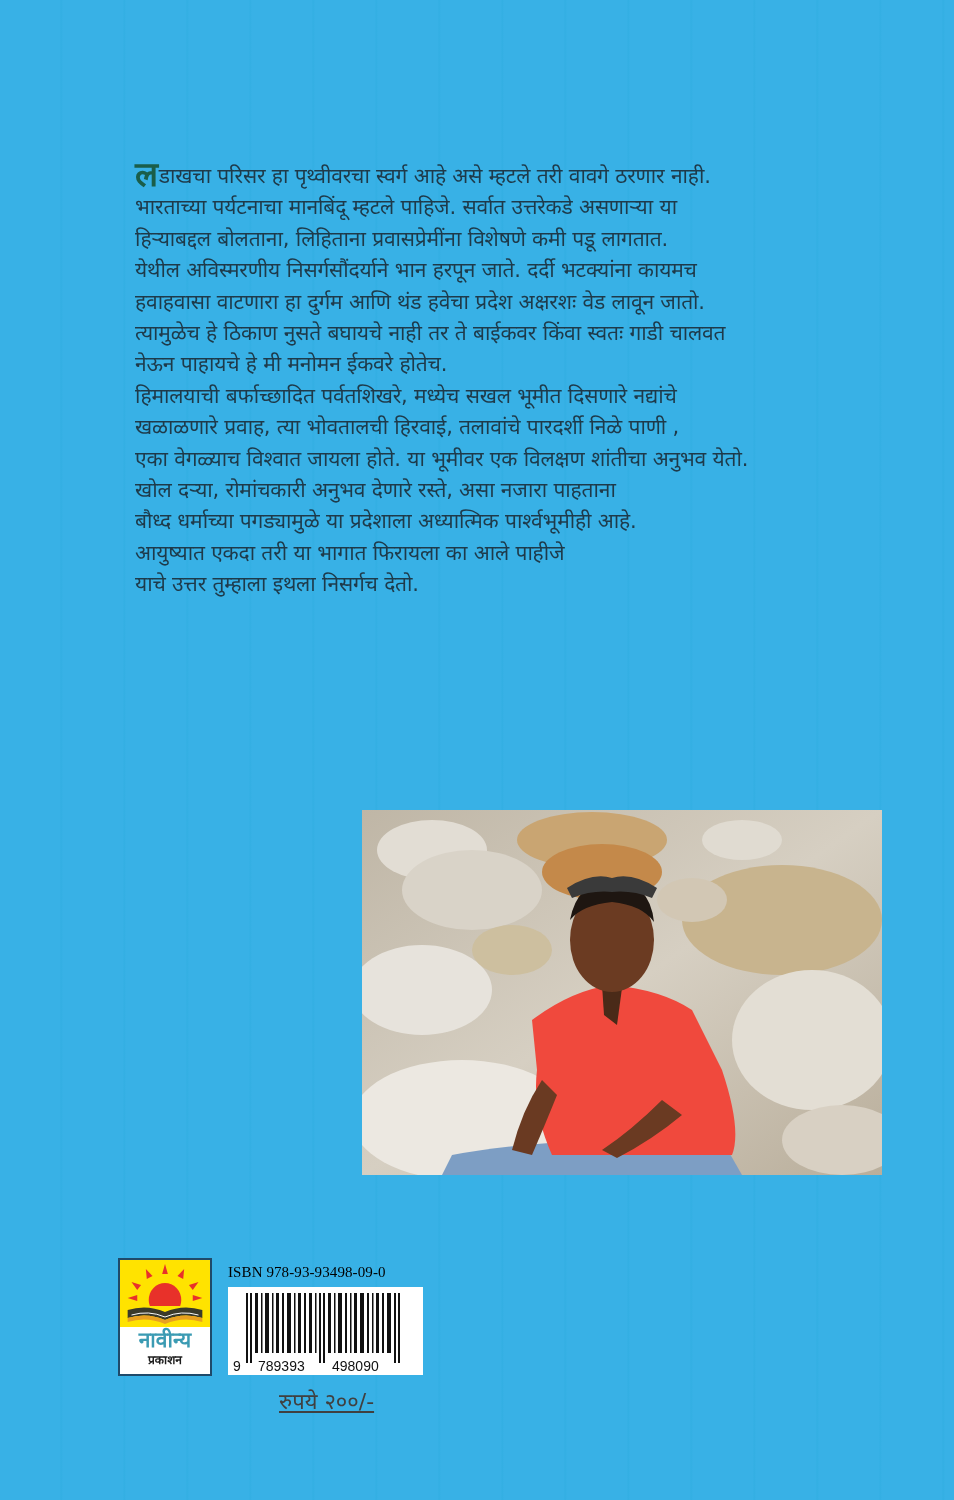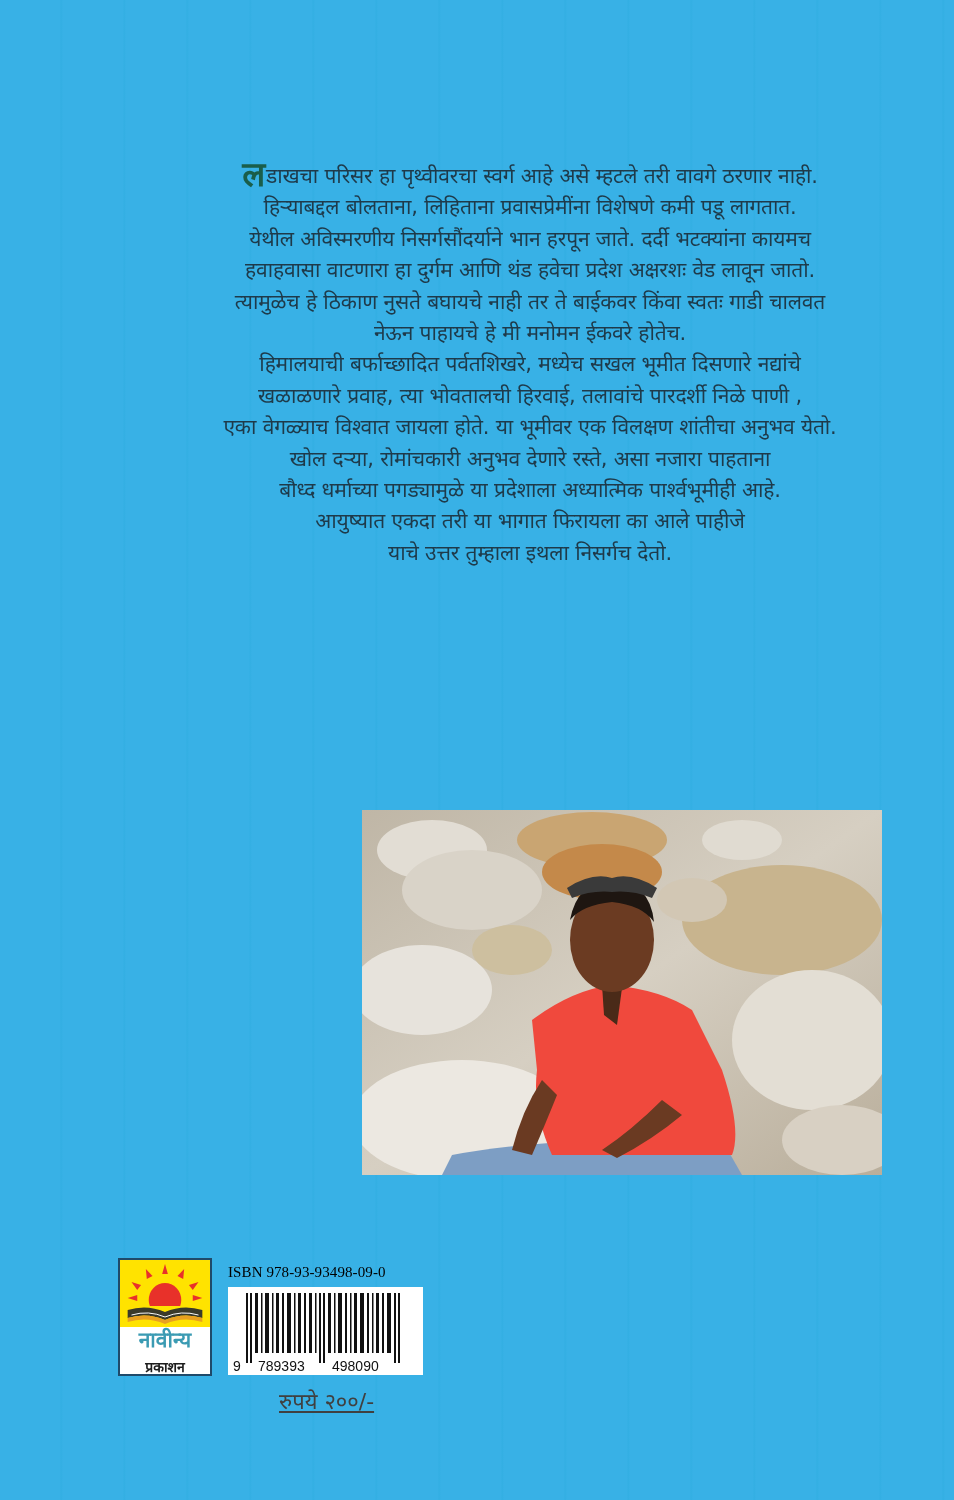--- a/index.html
+++ b/index.html
@@ -29,21 +29,20 @@
       left: 135px;
       top: 160px;
       width: 790px;
     }
     .blurb-line {
       font-size: 21px;
       line-height: 31.4px;
       color: #1e3a4a;
       white-space: nowrap;
       letter-spacing: -0.2px;
-      text-align: center;
     }
     .dropcap {
       font-family: "DejaVu Serif", serif;
       font-weight: bold;
       font-size: 34px;
       color: #1a5e4a;
       display: inline-block;
       vertical-align: -3px;
       margin-right: 1px;
       line-height: 28px;
@@ -77,25 +76,24 @@
     .logo-name {
       text-align: center;
       font-size: 21px;
       font-weight: bold;
       color: #3b9bb3;
       line-height: 24px;
       margin-top: 1px;
     }
     .logo-sub {
       text-align: center;
-      font-size: 14px;
+      font-size: 12px;
       font-weight: bold;
       color: #1d1d1d;
       line-height: 16px;
-      margin-top: 7px;
     }
     .isbn-text {
       position: absolute;
       left: 228px;
       top: 1264px;
       font-family: Liberation Serif, serif;
       font-size: 15px;
       color: #000000;
       letter-spacing: 0.1px;
     }
@@ -117,20 +115,21 @@
       text-decoration: underline;
     }
   </style>
 </head>
 <body>
 
 <div class="cover">
 
   <div class="blurb">
     <div class="blurb-line"><span class="dropcap">ल</span><span>डाखचा परिसर हा पृथ्वीवरचा स्वर्ग आहे असे म्हटले तरी वावगे ठरणार नाही.</span></div>
+    <div class="blurb-line">भारताच्या पर्यटनाचा मानबिंदू म्हटले पाहिजे. सर्वात उत्तरेकडे असणाऱ्या या</div>
     <div class="blurb-line">हिऱ्याबद्दल बोलताना, लिहिताना प्रवासप्रेमींना विशेषणे कमी पडू लागतात.</div>
     <div class="blurb-line">येथील अविस्मरणीय निसर्गसौंदर्याने भान हरपून जाते. दर्दी भटक्यांना कायमच</div>
     <div class="blurb-line">हवाहवासा वाटणारा  हा दुर्गम  आणि थंड हवेचा प्रदेश अक्षरशः वेड लावून जातो.</div>
     <div class="blurb-line">त्यामुळेच हे ठिकाण नुसते बघायचे नाही तर ते बाईकवर किंवा स्वतः गाडी चालवत</div>
     <div class="blurb-line">नेऊन पाहायचे हे मी मनोमन ईकवरे होतेच.</div>
     <div class="blurb-line">हिमालयाची बर्फाच्छादित पर्वतशिखरे, मध्येच सखल भूमीत  दिसणारे नद्यांचे</div>
     <div class="blurb-line">खळाळणारे प्रवाह, त्या भोवतालची हिरवाई, तलावांचे पारदर्शी निळे पाणी ,</div>
     <div class="blurb-line">एका वेगळ्याच विश्वात जायला होते. या भूमीवर एक विलक्षण शांतीचा अनुभव येतो.</div>
     <div class="blurb-line">खोल दऱ्या, रोमांचकारी अनुभव देणारे रस्ते, असा नजारा  पाहताना</div>
     <div class="blurb-line">बौध्द धर्माच्या पगड्यामुळे  या प्रदेशाला अध्यात्मिक पार्श्वभूमीही आहे.</div>

